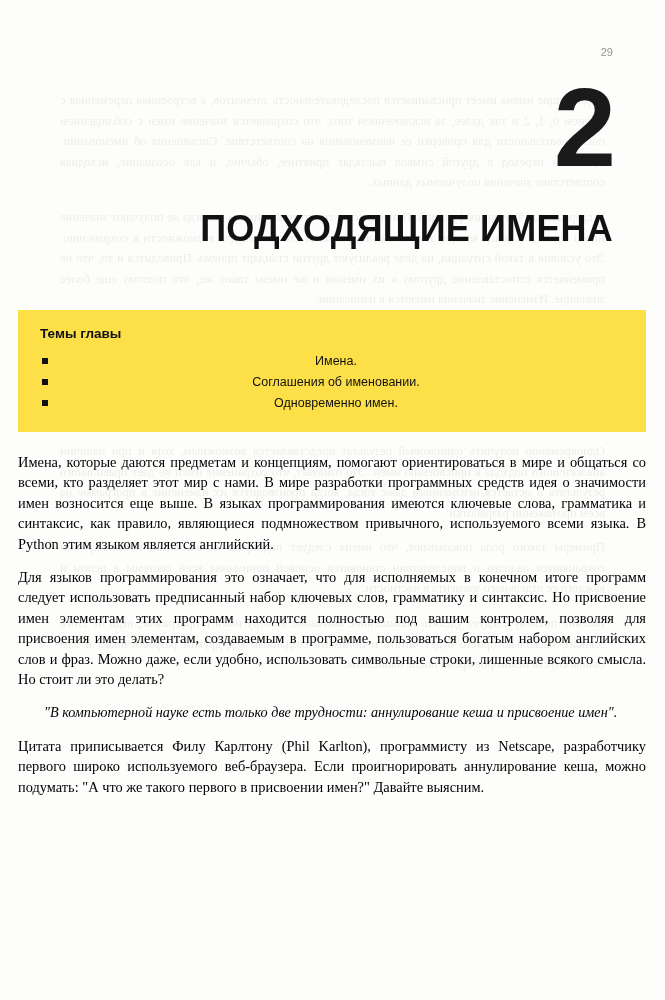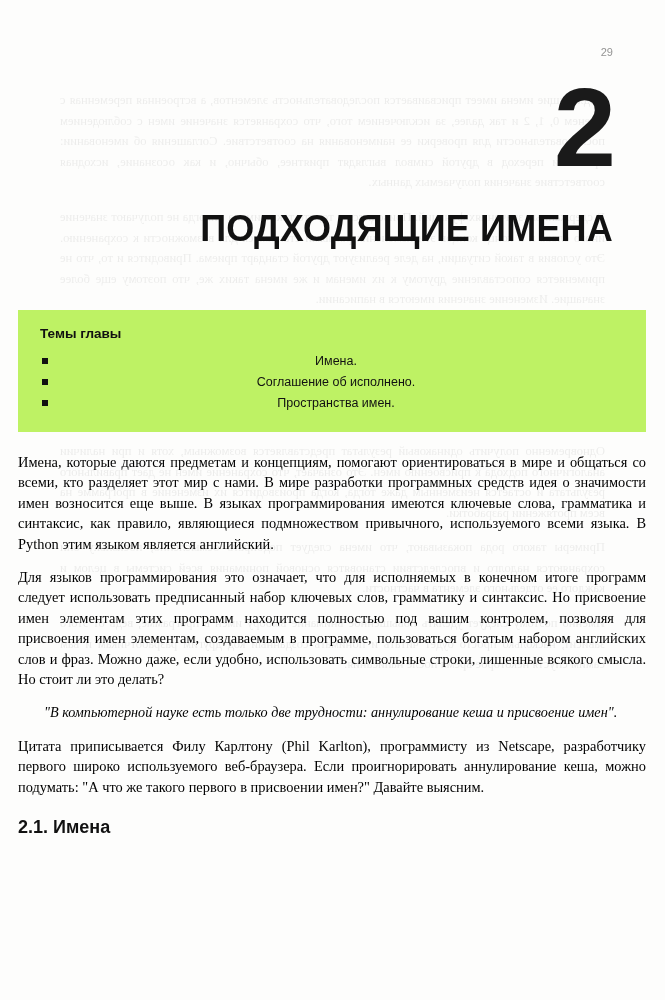--- a/index.html
+++ b/index.html
@@ -73,21 +73,21 @@
     font-size: 11px;
     color: #3a3a3a;
     opacity: 0.55;
   }
 
   .toc-box {
     position: absolute;
     left: 18px;
     top: 310px;
     width: 628px;
-    background: #bef264;
+    background: #fde047;
     padding: 16px 34px 18px 22px;
     box-sizing: border-box;
   }
   .toc-box h3 {
     margin: 0 0 10px 0;
     font-family: "Liberation Sans", sans-serif;
     font-size: 13.5px;
     font-weight: bold;
     color: #111;
   }
@@ -163,26 +163,25 @@
   <div class="content">
     <div class="page-folio">29</div>
 
     <div class="chapter-number">2</div>
     <div class="chapter-title">Подходящие имена</div>
 
     <div class="toc-box">
       <h3>Темы главы</h3>
       <ul class="toc-list">
         <li><span class="bullet"></span><span>Имена.</span></li>
-        <li><span class="bullet"></span><span>Соглашение об исполнено.</span></li>
-        <li><span class="bullet"></span><span>Пространства имен.</span></li>
+        <li><span class="bullet"></span><span>Соглашения об именовании.</span></li>
+        <li><span class="bullet"></span><span>Одновременно имен.</span></li>
       </ul>
     </div>
 
     <div class="body-area">
       <p>Имена, которые даются предметам и концепциям, помогают ориентироваться в мире и общаться со всеми, кто разделяет этот мир с нами. В мире разработки программных средств идея о значимости имен возносится еще выше. В языках программирования имеются ключевые слова, грамматика и синтаксис, как правило, являющиеся подмножеством привычного, используемого всеми языка. В Python этим языком является английский.</p>
       <p>Для языков программирования это означает, что для исполняемых в конечном итоге программ следует использовать предписанный набор ключевых слов, грамматику и синтаксис. Но присвоение имен элементам этих программ находится полностью под вашим контролем, позволяя для присвоения имен элементам, создаваемым в программе, пользоваться богатым набором английских слов и фраз. Можно даже, если удобно, использовать символьные строки, лишенные всякого смысла. Но стоит ли это делать?</p>
       <p class="quote">"В компьютерной науке есть только две трудности: аннулирование кеша и присвоение имен".</p>
       <p>Цитата приписывается Филу Карлтону (Phil Karlton), программисту из Netscape, разработчику первого широко используемого веб-браузера. Если проигнорировать аннулирование кеша, можно подумать: "А что же такого первого в присвоении имен?" Давайте выясним.</p>
-      <h2 class="section-head">2.1. Имена</h2>
     </div>
   </div>
 </div>
 
 </body></html>

